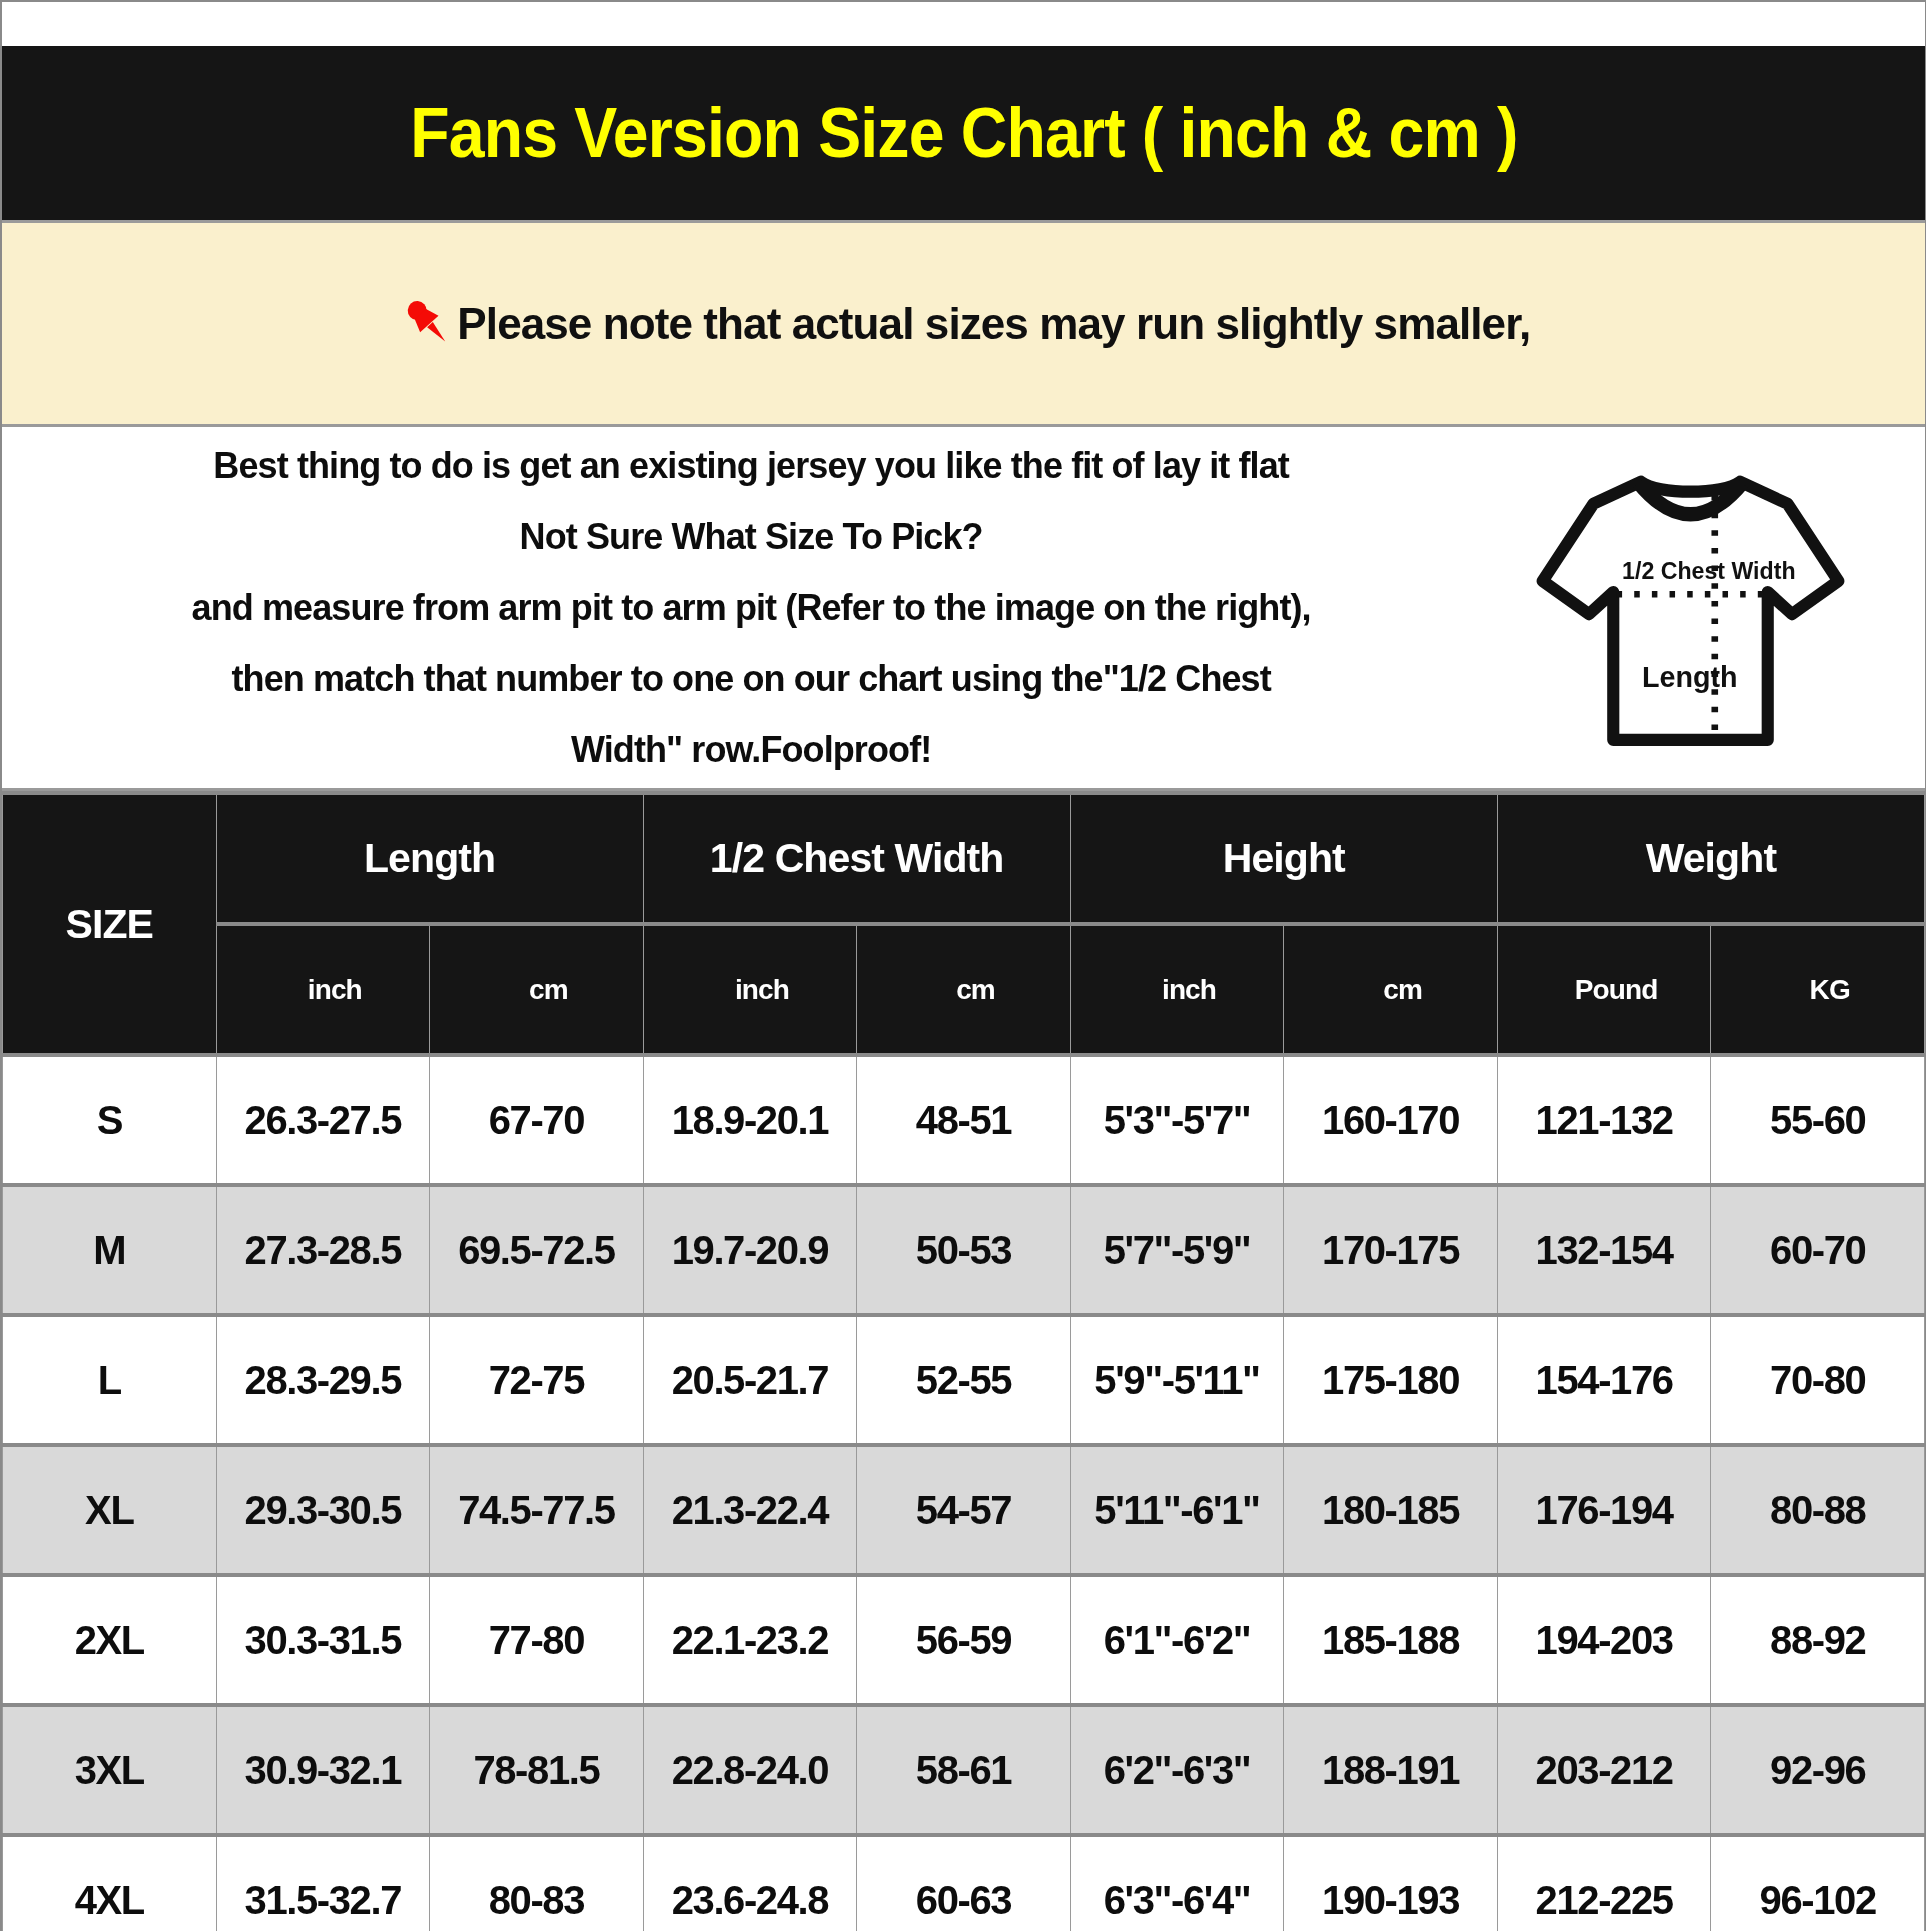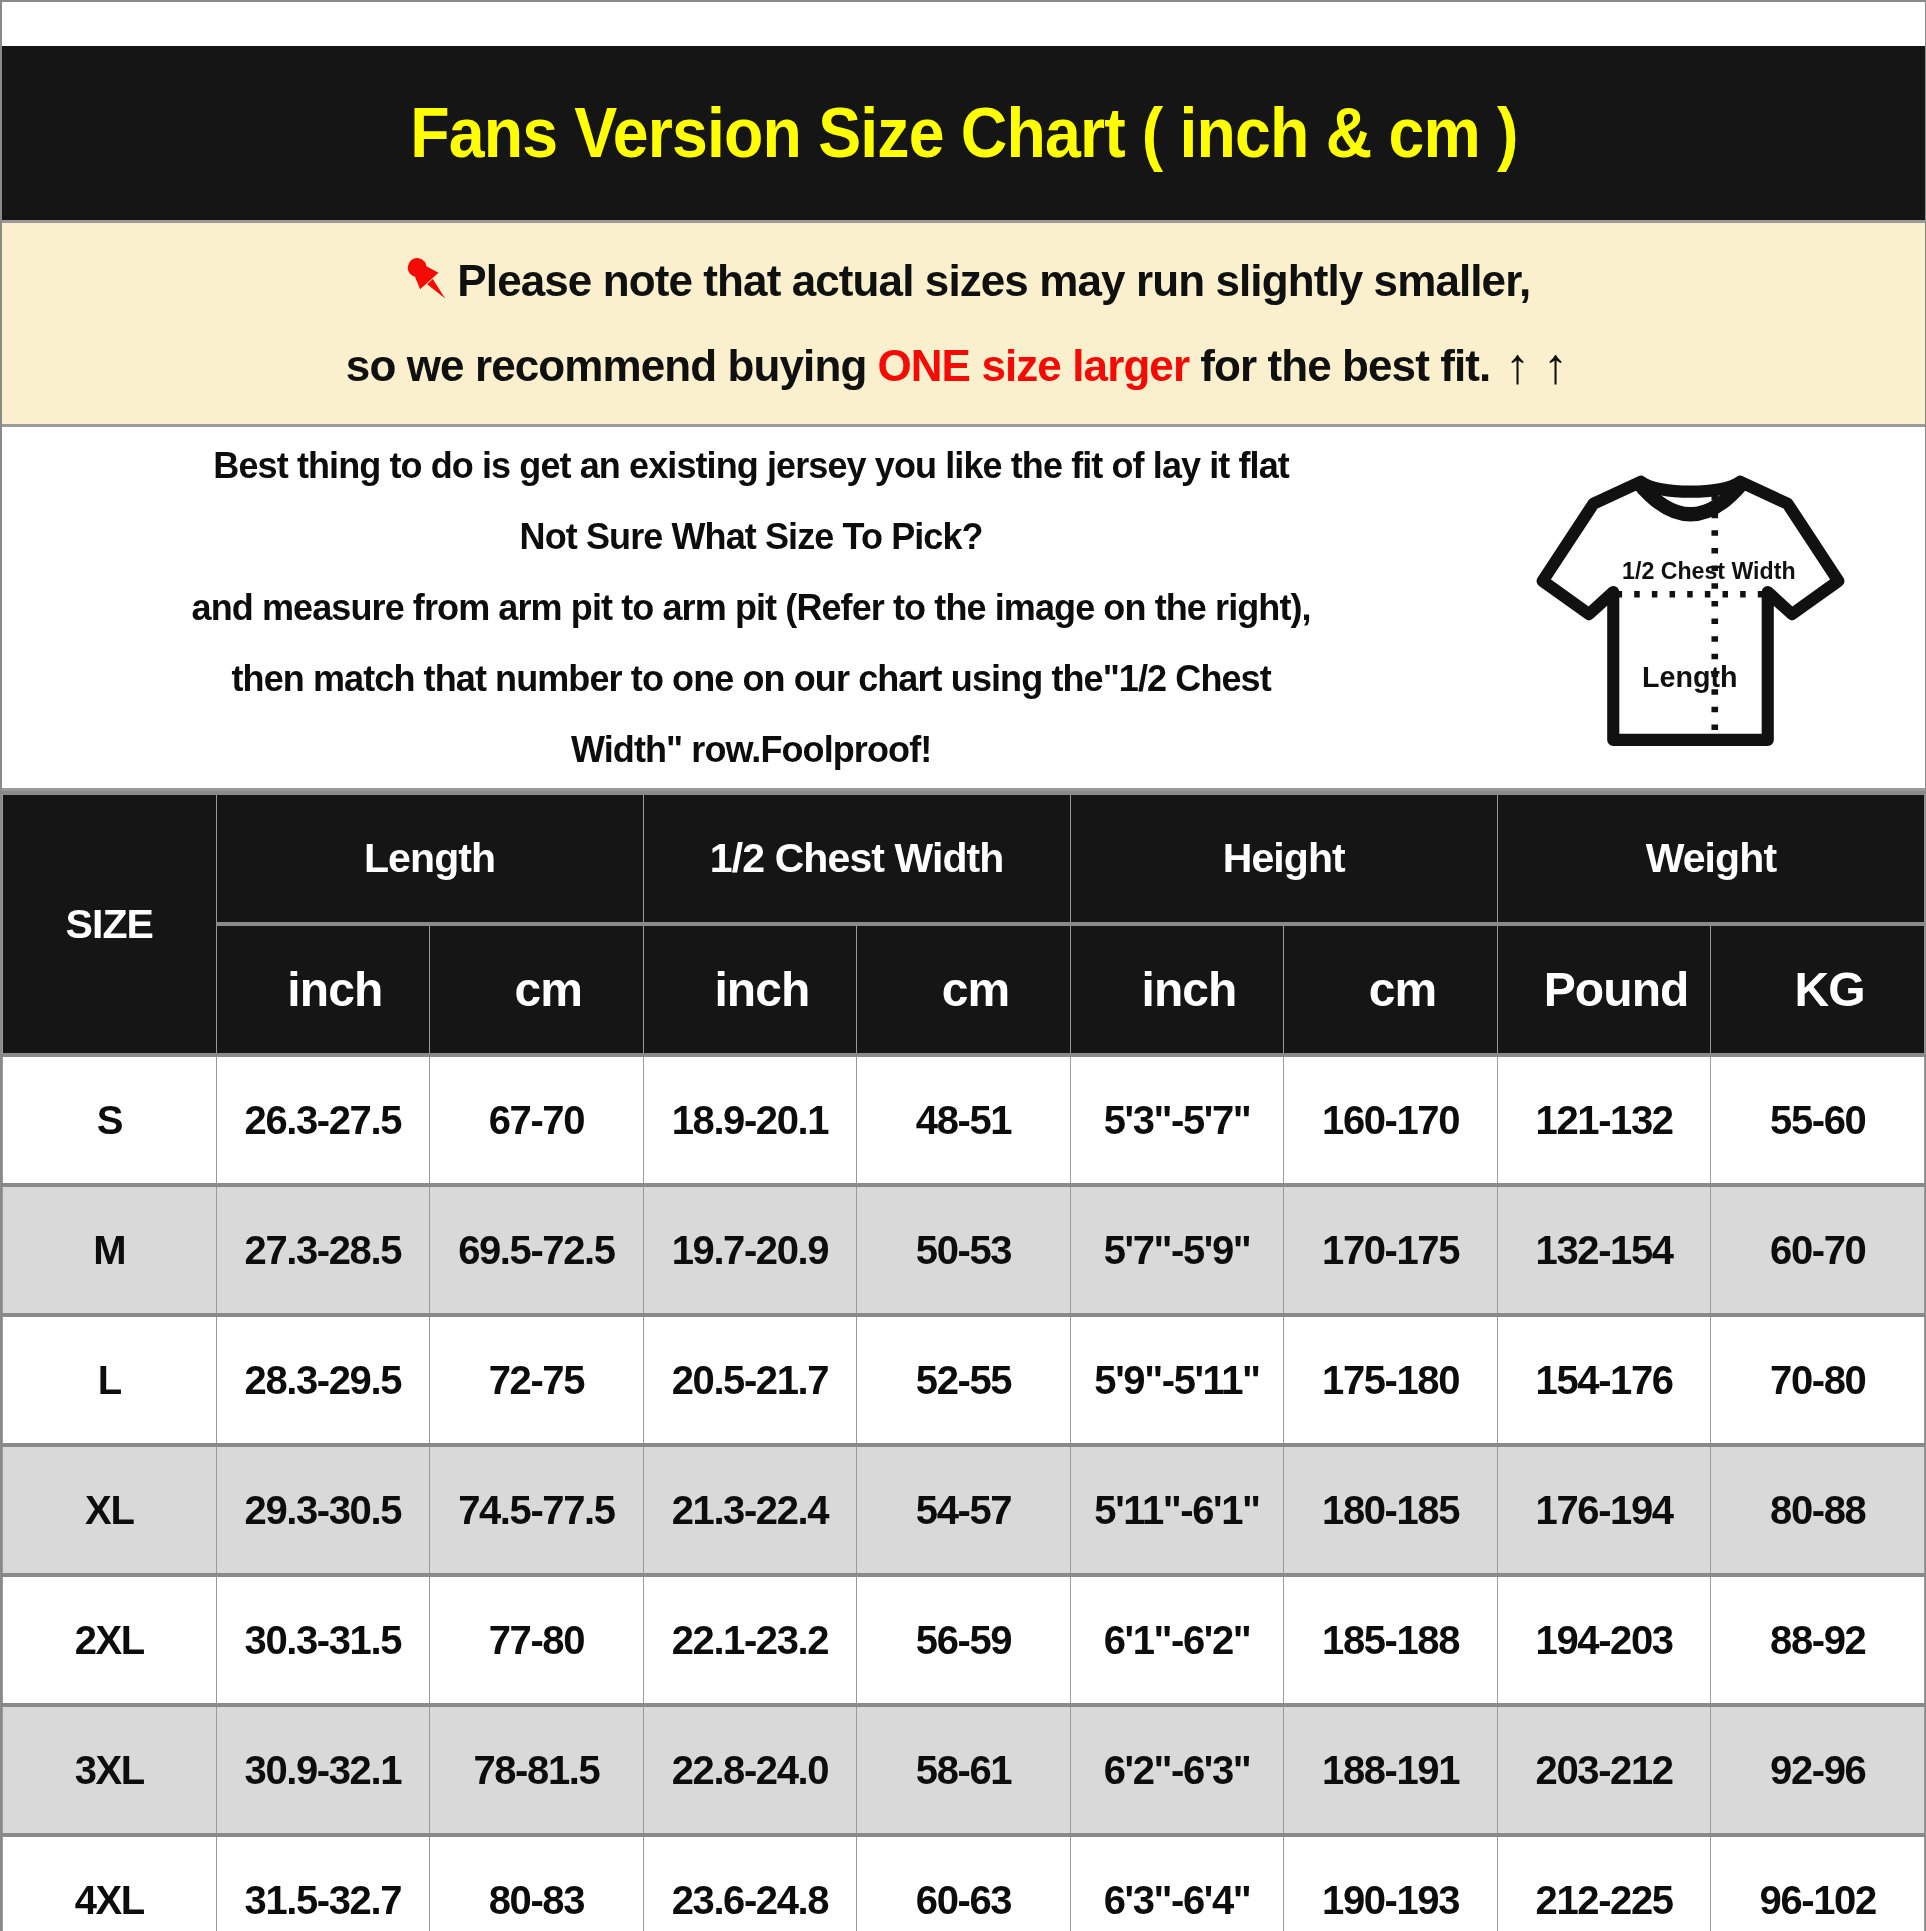--- a/index.html
+++ b/index.html
@@ -81,21 +81,21 @@
     text-align:center; vertical-align:middle;
     border-left:1.8px solid #9a9a9a; border-right:1.8px solid #9a9a9a;
     border-top:4.6px solid #8a8a8a; border-bottom:4.6px solid #8a8a8a;
     white-space:nowrap; overflow:hidden;
   }
   .size-table th {
     background:#151515; color:#ffffff;
     font-size:41px; font-weight:700; letter-spacing:-0.9px;
   }
   .size-table thead tr.group-row th { height:131px; }
-  .size-table thead tr.sub-row th { height:131px; font-size:48px;padding-left:24px; }
+  .size-table thead tr.sub-row th { height:131px; font-size:28px;padding-left:24px; }
   .size-table td {
     height:130px; font-size:40px; font-weight:700;
     color:#0d0d0d; letter-spacing:-1.4px;
   }
   .size-table tbody tr.shade td { background:#d9d9d9; }
   .size-table tbody tr.plain td { background:#ffffff; }
 </style>
 </head>
 <body>
 
@@ -109,26 +109,20 @@
     <div class="notice-line">
       <svg class="pin-svg" viewBox="0 0 60 60">
         <g fill="#f40b06" transform="rotate(-42 30 26)">
           <circle cx="30" cy="13" r="10"></circle>
           <path d="M22 18 h16 l5 14 h-26 z"></path>
           <polygon points="26,33 34,33 30,57"></polygon>
         </g>
       </svg>
       <span>Please note that actual sizes may run slightly smaller,</span>
     </div>
-    <div class="notice-line">
-      <span>so we recommend buying</span>
-      <span class="highlight-red">ONE size larger</span>
-      <span>for the best fit.</span>
-      <span class="arrows">↑↑</span>
-    </div>
   </div>
 
   <div class="fit-guide">
     <div class="guide-text">
       <div class="line">Best thing to do is get an existing jersey you like the fit of lay it flat</div>
       <div class="line">Not Sure What Size To Pick?</div>
       <div class="line">and measure from arm pit to arm pit (Refer to the image on the right),</div>
       <div class="line">then match that number to one on our chart using the"1/2 Chest</div>
       <div class="line">Width" row.Foolproof!</div>
     </div>

